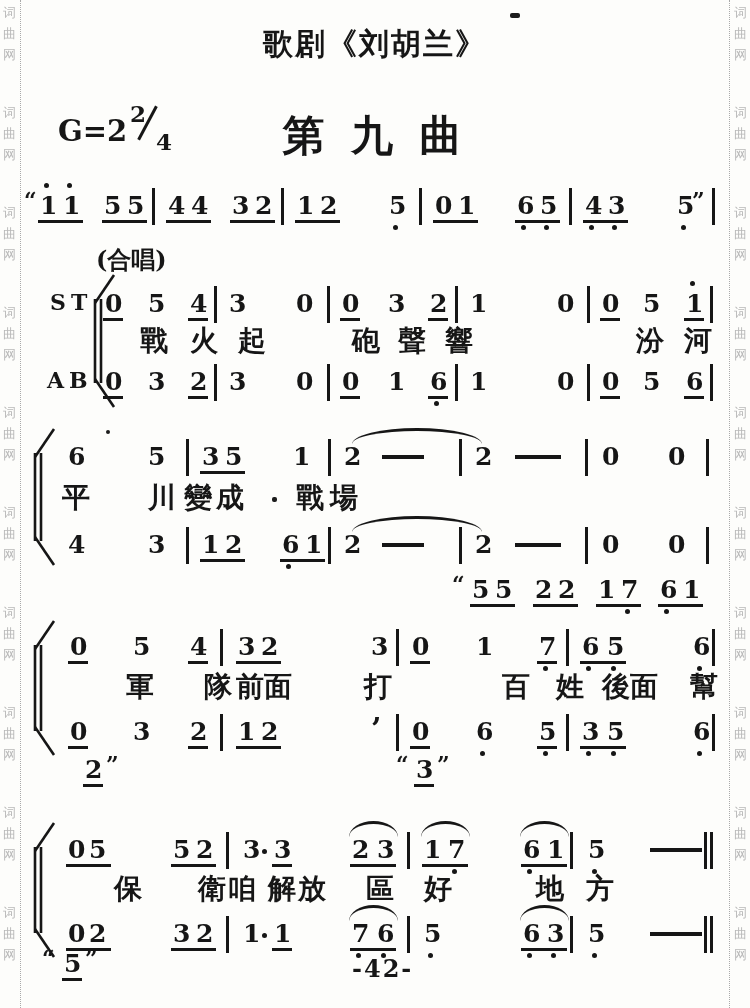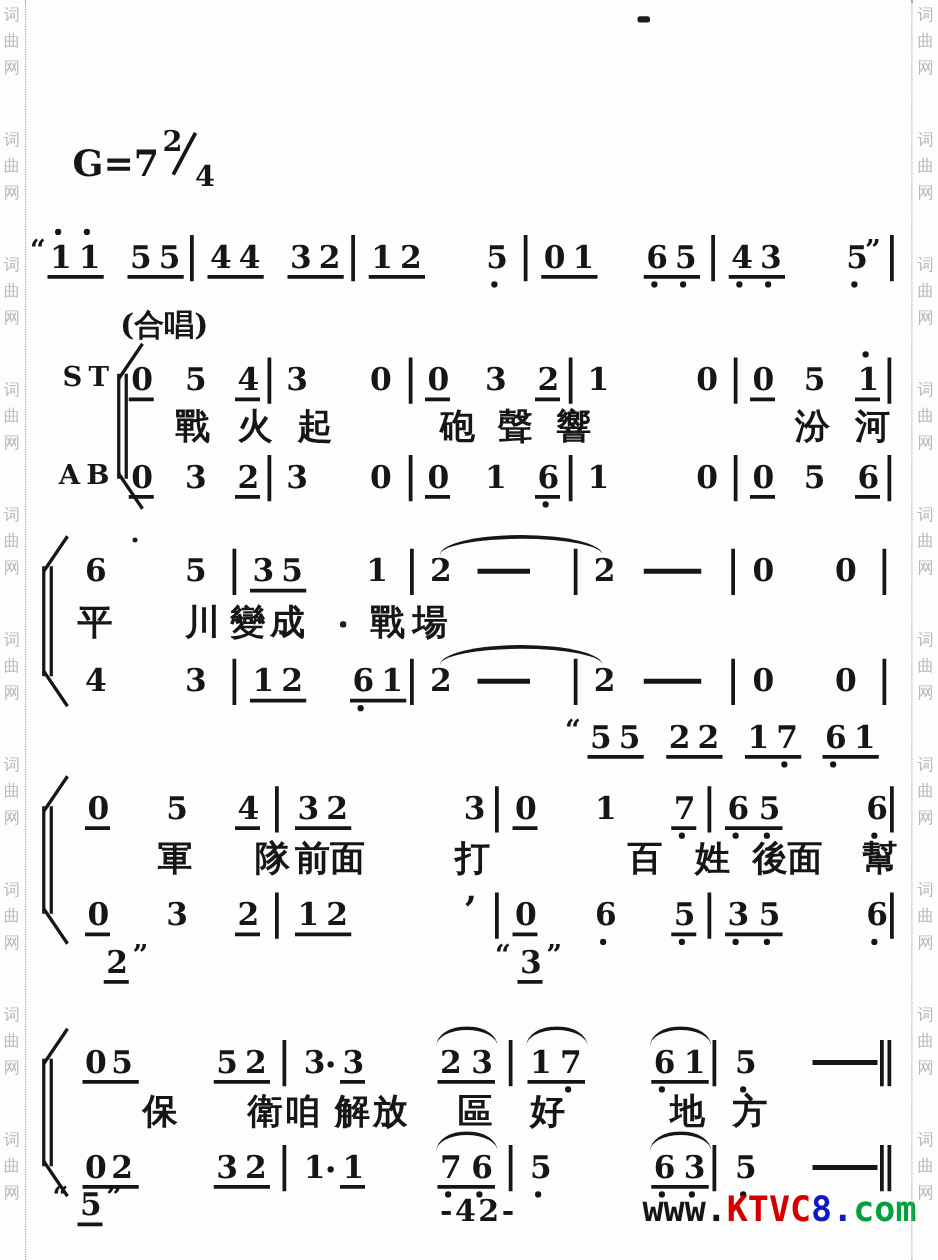--- a/index.html
+++ b/index.html
@@ -47,24 +47,26 @@
   .pagenum{position:absolute;left:352px;top:954px;font-size:24px;font-weight:700;letter-spacing:2px;}
   .url{position:absolute;left:514px;top:951px;font-size:28px;font-weight:900;
        font-family:"DejaVu Sans Mono",monospace;letter-spacing:0px;}
   .artifact{position:absolute;background:#1c1c1c;border-radius:2px;}
 </style>
 </head>
 <body>
 
 <div class="page">
 
-  <div class="keysig">G=7</div>
+  <div class="ctr t1">歌剧《刘胡兰》</div>
+  <div class="keysig">G=2</div>
   <div class="fnum">2</div>
   <div class="fslash"></div>
   <div class="fden">4</div>
+  <div class="ctr song">第 九 曲</div>
   <div class="chorus">(合唱)</div>
 
   <div class="vlabel" id="lbl-st" style="left: 50px; top: 289px;">ST</div>
   <div class="vlabel" id="lbl-ab" style="left: 47px; top: 367px;">AB</div>
 
   <div id="score">
       <div class="mrow" style="top: 192px;">
         <div class="note quote" style="left: 24px;">“</div>
         <div class="note" style="left: 40px;">1<div class="dA"></div></div>
         <div class="note" style="left: 63px;">1<div class="dA"></div></div>
@@ -367,21 +369,20 @@
         <div class="lyr" style="left: 268px;">解</div>
         <div class="lyr" style="left: 298px;">放</div>
         <div class="lyr" style="left: 366px;">區</div>
         <div class="lyr" style="left: 424px;">好</div>
         <div class="lyr" style="left: 536px;">地</div>
         <div class="lyr" style="left: 586px;">方</div>
       </div>
     </div>
 
   <div class="pagenum">-42-</div>
-  <div class="url" id="url"><span style="color: rgb(21, 21, 21);">www.</span><span style="color: rgb(212, 0, 0);">KTVC</span><span style="color: rgb(16, 24, 200);">8</span><span style="color: rgb(16, 24, 200);">.</span><span style="color: rgb(0, 161, 58);">com</span></div>
 <svg width="34" height="136" class="brace" style="left: 84px; top: 273px; position: absolute;">
       <line x1="30" y1="2" x2="11" y2="30" stroke="#161616" stroke-width="2.6"></line>
       <line x1="11" y1="26" x2="11" y2="110" stroke="#161616" stroke-width="2.6"></line>
       <line x1="17" y1="26" x2="17" y2="110" stroke="#161616" stroke-width="2.6"></line>
       <line x1="11" y1="106" x2="30" y2="134" stroke="#161616" stroke-width="2.6"></line>
     </svg>
     <svg width="34" height="140" class="brace" style="left: 24px; top: 427px; position: absolute;">
       <line x1="30" y1="2" x2="11" y2="30" stroke="#161616" stroke-width="2.6"></line>
       <line x1="11" y1="26" x2="11" y2="114" stroke="#161616" stroke-width="2.6"></line>
       <line x1="17" y1="26" x2="17" y2="114" stroke="#161616" stroke-width="2.6"></line>

